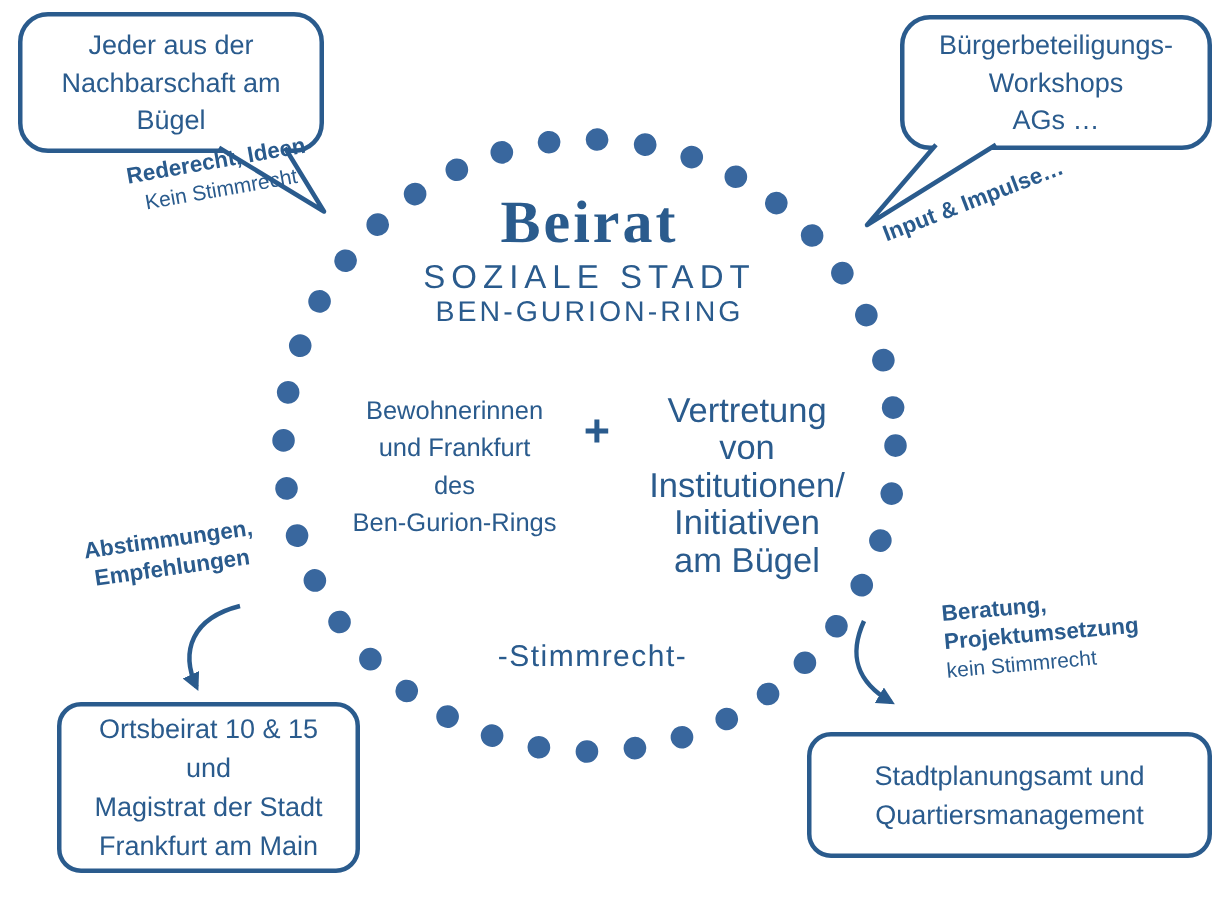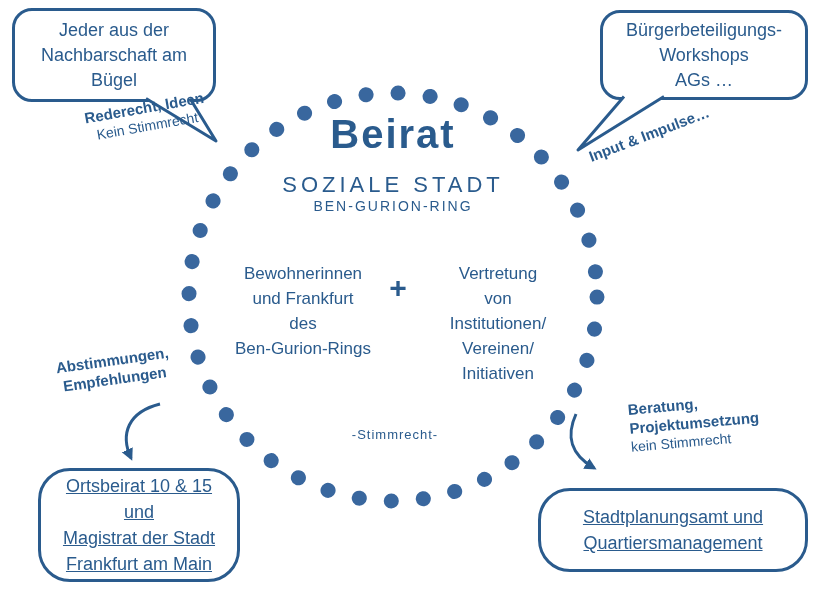--- a/index.html
+++ b/index.html
@@ -25,35 +25,35 @@
     position:absolute;
     background:#fff;
     border:3px solid var(--blue);
     border-radius:20px;
     color:var(--blue);
     display:flex;flex-direction:column;justify-content:center;align-items:center;
     text-align:center;
     font-size:18px;line-height:25px;
     z-index:1;
   }
-  .bubble.box{border-radius:32px;line-height:26px;text-decoration:underline;}
+  .bubble.box{border-radius:16px;line-height:26px;}
   .bubble-tl{left:12px;top:8px;width:204px;height:94px;}
   .bubble-tr{left:600px;top:10px;width:208px;height:90px;align-items:center;}
   .box-bl{left:38px;top:468px;width:202px;height:114px;}
   .box-br{left:538px;top:488px;width:270px;height:84px;}
   .ctext{
     position:absolute;color:var(--blue);text-align:center;z-index:10;
   }
-  .title{left:243px;top:112px;width:300px;font-size:40px;font-weight:bold;letter-spacing:2px;}
+  .title{left:243px;top:124px;width:300px;font-size:40px;font-weight:bold;letter-spacing:2px;font-family:Liberation Serif, serif;}
   .subtitle1{left:243px;top:172px;width:300px;font-size:22px;letter-spacing:4px;}
-  .subtitle2{left:243px;top:198px;width:300px;font-size:14px;letter-spacing:2px;}
+  .subtitle2{left:243px;top:198px;width:300px;font-size:19px;letter-spacing:2px;}
   .leftcol{left:213px;top:261px;width:180px;font-size:17px;line-height:25px;}
   .plus{left:378px;top:271px;width:40px;font-size:30px;font-weight:bold;}
-  .rightcol{left:413px;top:261px;width:170px;font-size:17px;line-height:25px;}
-  .voting{left:295px;top:427px;width:200px;font-size:13px;letter-spacing:1px;}
+  .rightcol{left:413px;top:261px;width:170px;font-size:23px;line-height:25px;}
+  .voting{left:295px;top:427px;width:200px;font-size:20px;letter-spacing:1px;}
   .ann{
     position:absolute;color:var(--blue);z-index:10;font-size:15px;line-height:19px;
   }
   .ann .b{font-weight:bold;}
   .ann .n{font-weight:normal;font-size:14px;}
   .ann-tl{left:76px;top:110px;width:135px;text-align:center;transform:rotate(-10deg);transform-origin:left top;}
   .ann-tr{left:586px;top:148px;width:140px;transform:rotate(-21deg);transform-origin:left top;font-weight:bold;}
   .ann-bl{left:44px;top:360px;width:135px;text-align:center;transform:rotate(-8deg);transform-origin:left top;font-weight:bold;}
   .ann-br{left:627px;top:400px;width:150px;text-align:left;transform:rotate(-5deg);transform-origin:left top;}
 </style>
@@ -109,22 +109,22 @@
     <div>des</div>
     <div>Ben-Gurion-Rings</div>
   </div>
 
   <div class="ctext plus">+</div>
 
   <div class="ctext rightcol">
     <div>Vertretung</div>
     <div>von</div>
     <div>Institutionen/</div>
-    <div>Vereinen/</div>
     <div>Initiativen</div>
+    <div>am Bügel</div>
   </div>
 
   <div class="ctext voting">-Stimmrecht-</div>
 
   <div class="ann ann-tl">
     <div class="b">Rederecht, Ideen</div>
     <div class="n">Kein Stimmrecht</div>
   </div>
 
   <div class="ann ann-tr">

